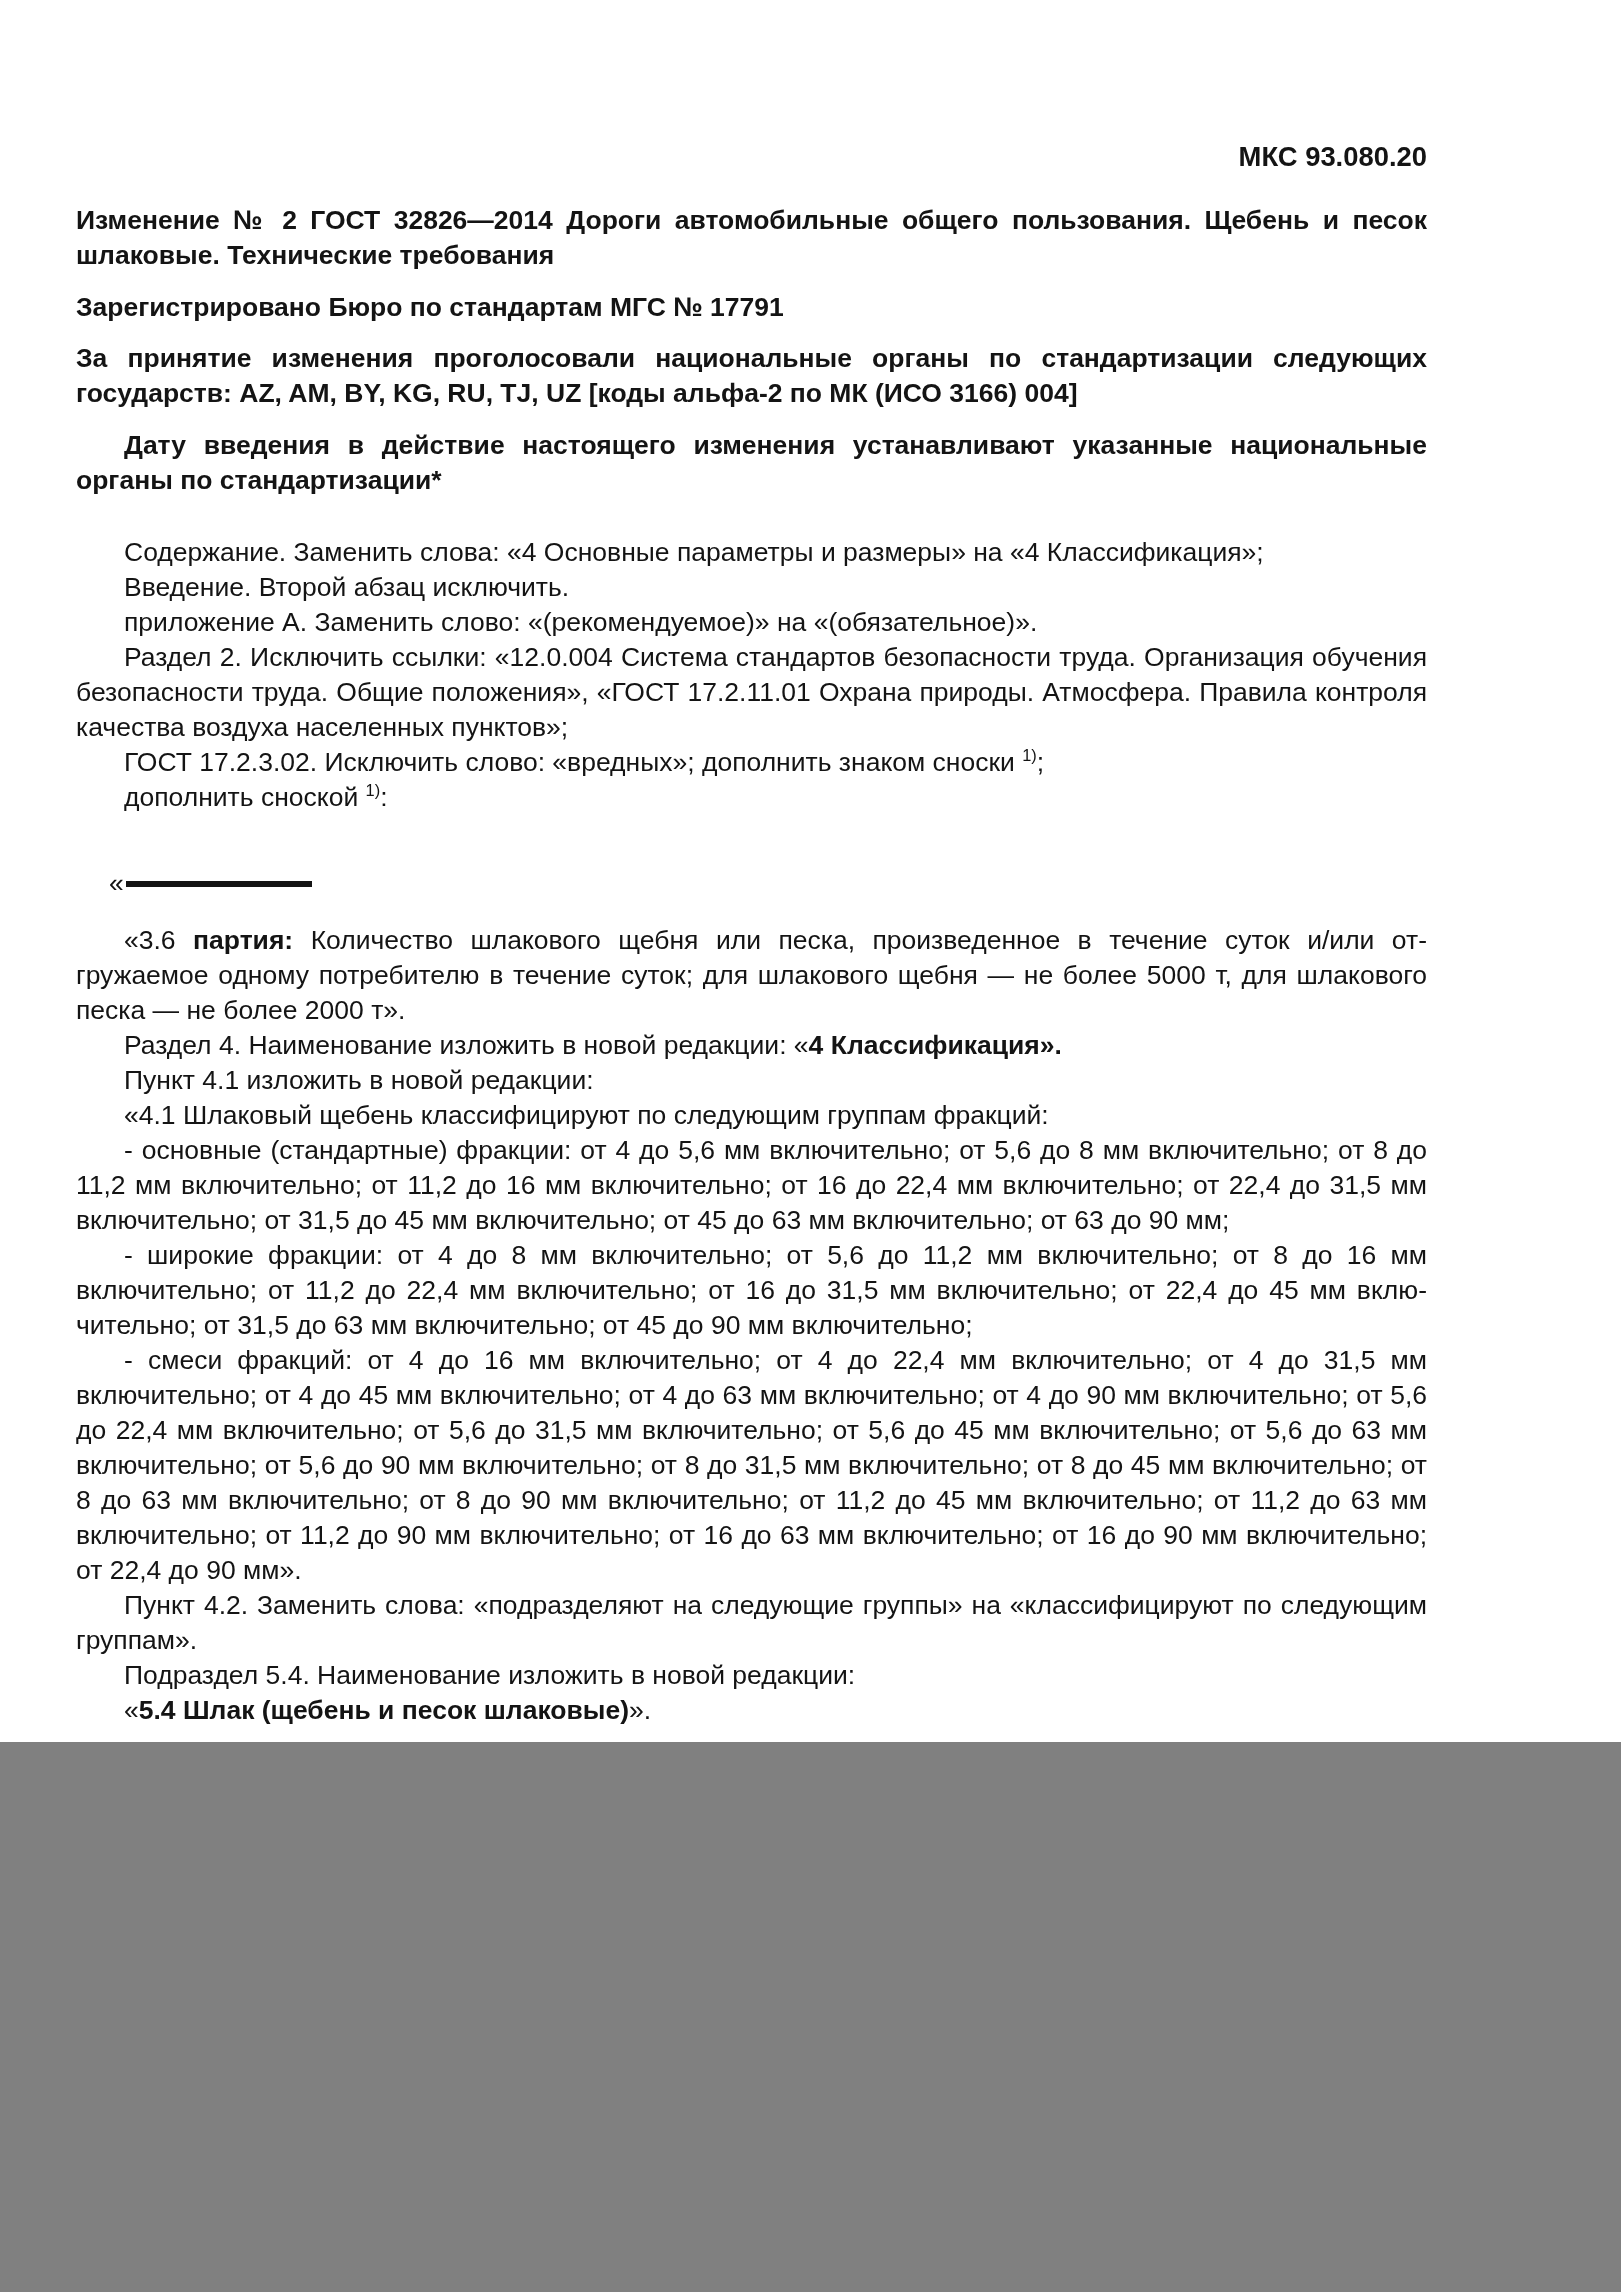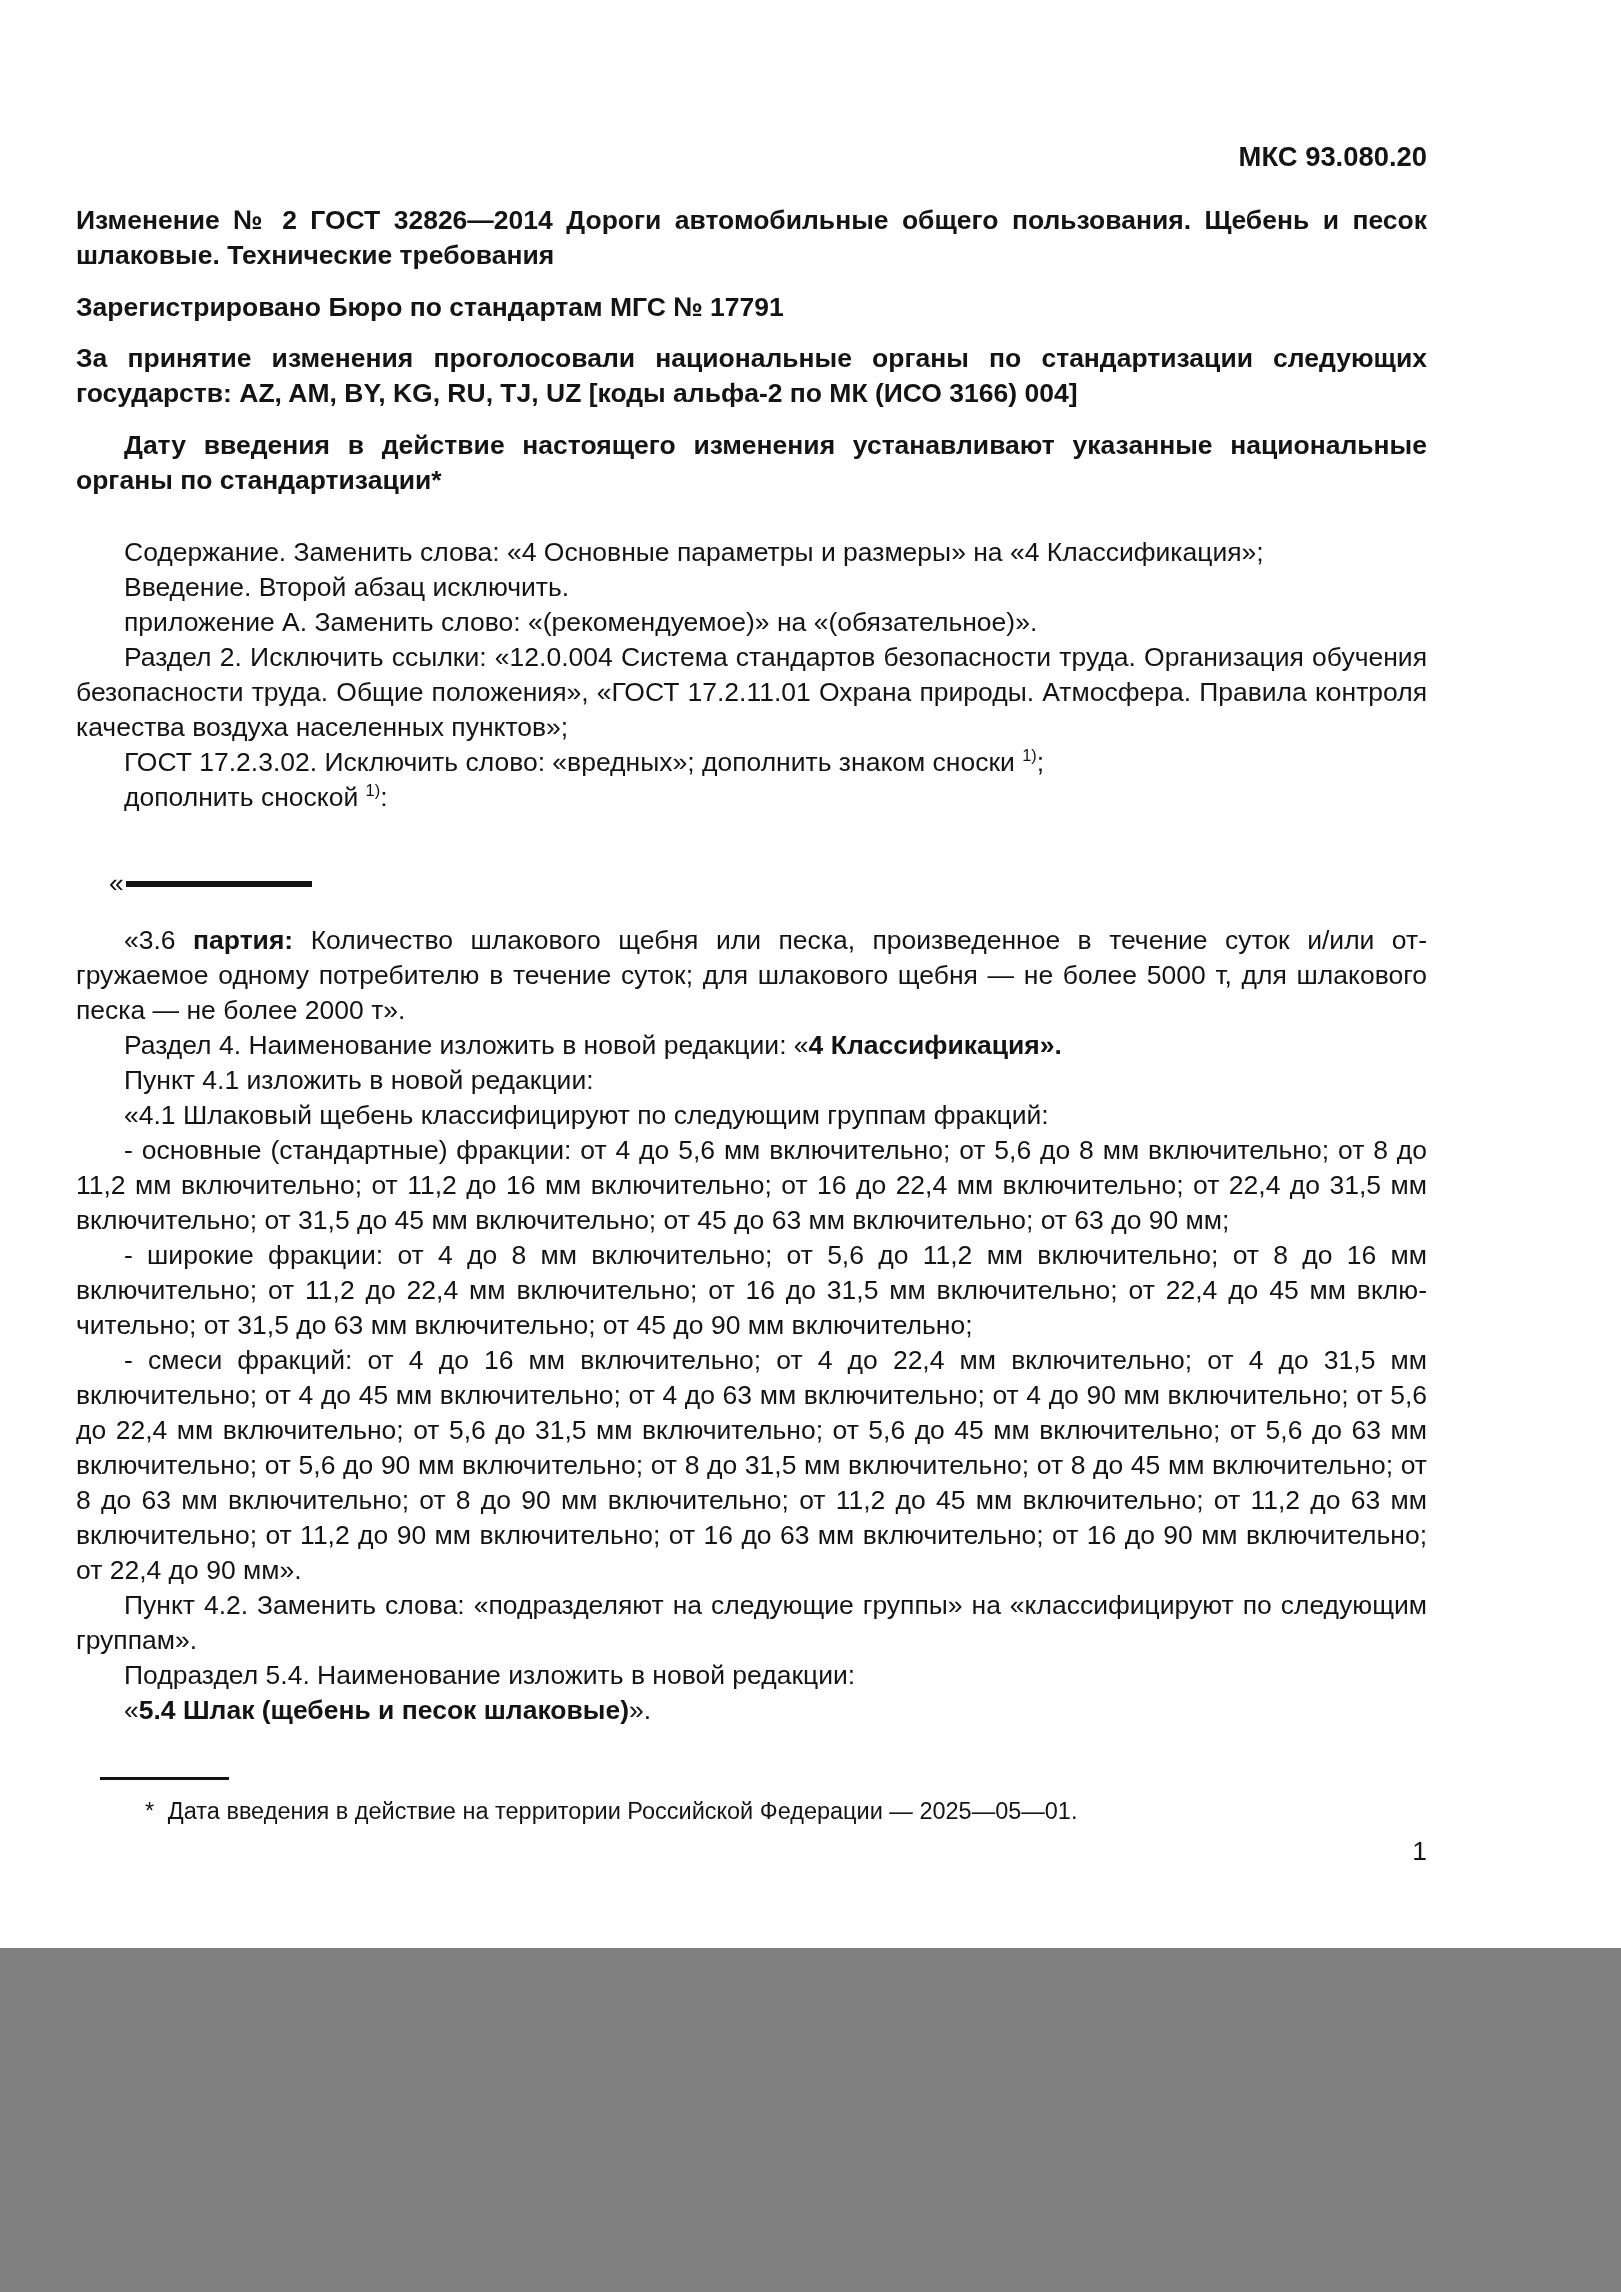--- a/index.html
+++ b/index.html
@@ -1,18 +1,18 @@
 <!DOCTYPE html>
 <html><head>
 <meta charset="utf-8">
 <style>
   html,body { margin:0; padding:0; background:#808080; }
   .page {
     position:relative;
-    width:1621px; height:1948px;
+    width:1621px; height:1742px;
     margin:0 auto;
     background:#ffffff;
     color:#141414;
     font-family:"Liberation Sans", sans-serif;
     overflow:hidden;
   }
   .content {
     position:absolute;
     left:76px; top:139px;
     width:1351px;

